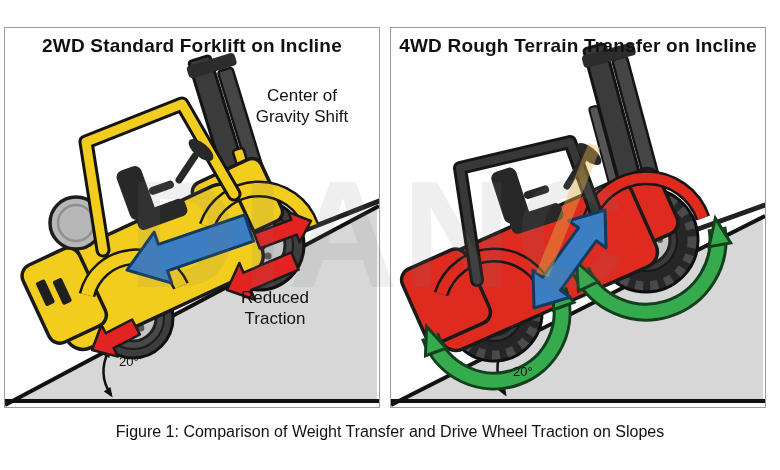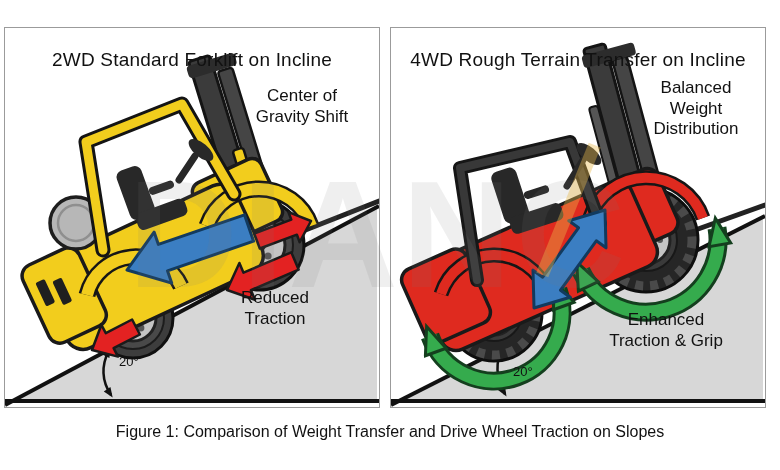--- a/index.html
+++ b/index.html
@@ -4,21 +4,21 @@
 <style>
   html,body{margin:0;padding:0;background:#ffffff;}
   .figure{position:relative;width:780px;height:470px;background:#ffffff;overflow:hidden;
           font-family:"Liberation Sans","DejaVu Sans",sans-serif;}
   .panel{position:absolute;top:27px;width:374px;height:379px;background:#ffffff;
          border:1px solid #9b9b9b;z-index:1;}
   .panel-left{left:4px;}
   .panel-right{left:390px;}
   .panel svg.scene{position:absolute;left:0;top:0;}
   .panel-title{position:absolute;top:7px;left:0;width:100%;text-align:center;
-               font-size:19px;font-weight:normal;color:#111;letter-spacing:0.2px;z-index:3;margin-top:14px;}
+               font-size:19px;font-weight:bold;color:#111;letter-spacing:0.2px;z-index:3;}
   .annot{position:absolute;text-align:center;font-size:17px;line-height:1.22;color:#111;
          white-space:pre-line;z-index:3;}
   .annot-top-left{left:222px;top:58px;width:150px;}
   .annot-bottom-left{left:204px;top:260px;width:132px;}
   .annot-top-right{left:238px;top:50px;width:134px;}
   .annot-bottom-right{left:200px;top:282px;width:150px;}
   .angle-label{position:absolute;font-size:13px;color:#111;z-index:3;}
   .angle-left{left:114px;top:326px;}
   .angle-right{left:122px;top:336px;}
   .caption{position:absolute;left:0;top:423px;width:780px;text-align:center;
@@ -239,25 +239,20 @@
       <g fill="none">
         <path d="M 326 200 A 72 72 0 0 1 190 243" stroke="#143f1e" stroke-width="19"></path>
         <path d="M 326 200 A 72 72 0 0 1 190 243" style="stroke:var(--arrow_green)" stroke-width="13" marker-start="url(#ahGreen)" marker-end="url(#ahGreen)"></path>
         <path d="M 167 262 A 68 68 0 0 1 39 308" stroke="#143f1e" stroke-width="19"></path>
         <path d="M 167 262 A 68 68 0 0 1 39 308" style="stroke:var(--arrow_green)" stroke-width="13" marker-start="url(#ahGreen)" marker-end="url(#ahGreen)"></path>
       </g>
 
       <polygon points="214,182 177.8,192.8 187.5,199.8 151.7,249.2 142,242.2 143,280 179.2,269.2 169.5,262.2 205.3,212.8 215,219.8" style="fill:var(--arrow_blue)" stroke="#123a5e" stroke-width="3" stroke-linejoin="round"></polygon>
     </svg>
 
-    <div class="annot annot-top-right">Balanced
-Weight
-Distribution</div>
-    <div class="annot annot-bottom-right">Enhanced
-Traction &amp; Grip</div>
     <div class="angle-label angle-right">20°</div>
   </div>
 
   <div class="watermark">DIANC</div>
   <div class="watermark-slash"></div>
 
   <div class="caption">Figure 1: Comparison of Weight Transfer and Drive Wheel Traction on Slopes</div>
 </div>
 
 </body></html>

